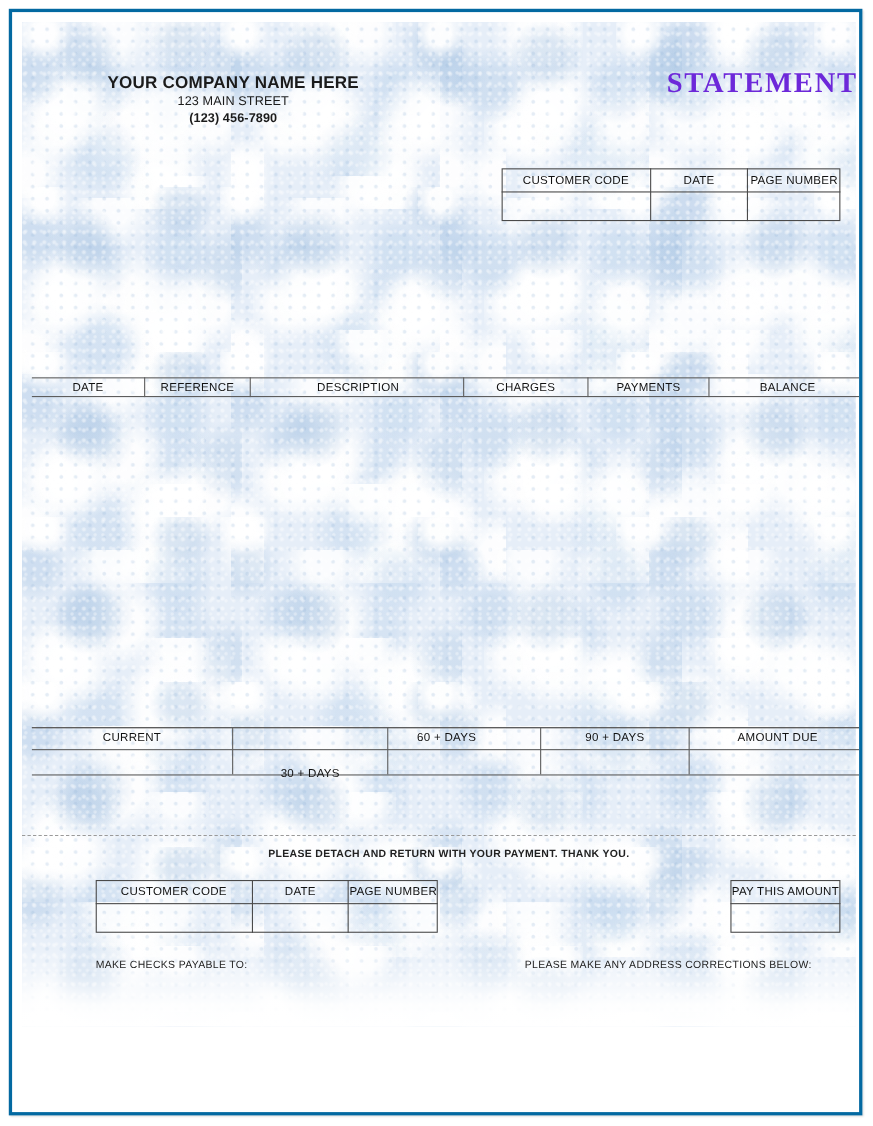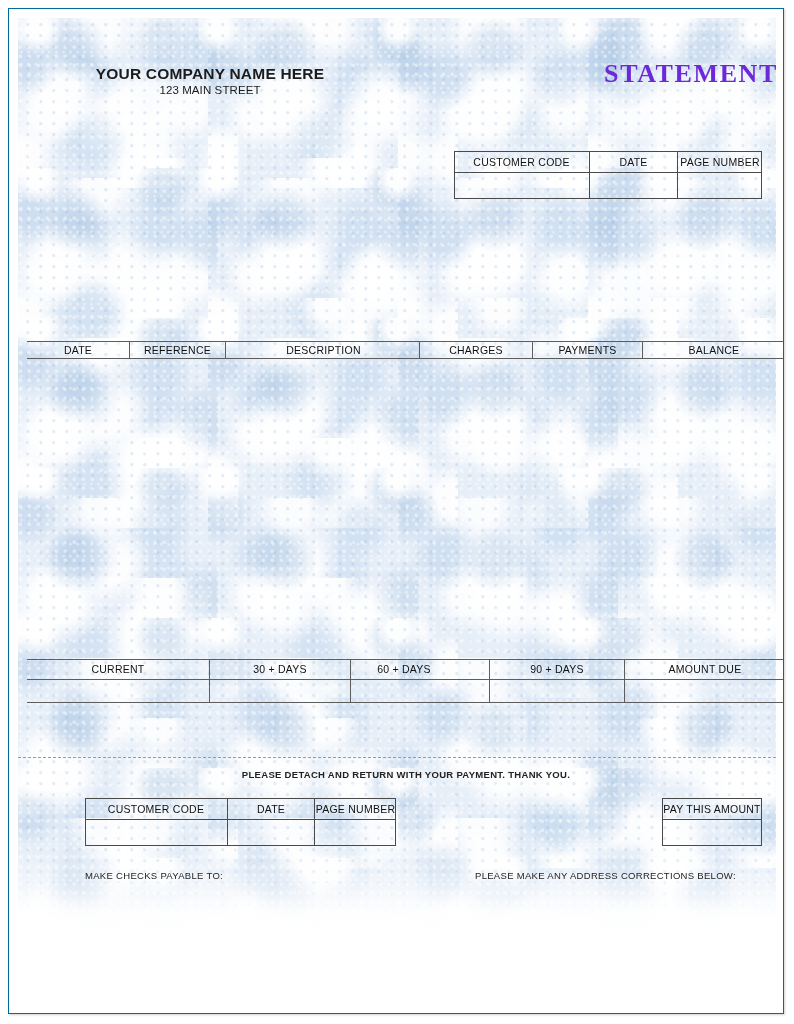--- a/index.html
+++ b/index.html
@@ -16,21 +16,21 @@
   }
 
   
   #page {
     position: absolute;
     left: 8px;
     top: 8px;
     width: 776px;
     height: 1006px;
     background: #ffffff;
-    border: 1px solid #0369a1;
+    border: 3px solid #0369a1;
     box-sizing: border-box;
     box-shadow: 1px 1px 2px rgba(0,0,0,0.18);
     overflow: hidden;
   }
 
   
   #paper {
     position: absolute;
     left: 9px;
     top: 9px;
@@ -220,20 +220,21 @@
 
 <div id="page">
 
   <div id="paper"></div>
   <div id="grain"></div>
   <div id="paper-fade"></div>
 
   <div class="abs" id="company-block">
     <div id="company-name">YOUR COMPANY NAME HERE</div>
     <div id="company-street">123 MAIN STREET</div>
+    <div id="company-phone">(123) 456-7890</div>
   </div>
 
   <div class="abs" id="statement-title">STATEMENT</div>
 
   <div class="abs" id="top-box">
     <div class="box-outline"></div>
     <div class="hline"></div>
     <div class="vline" style="left:135px;"></div>
     <div class="vline" style="left:223px;"></div>
 
@@ -268,21 +269,21 @@
   <div class="abs rule" id="aging-top-rule"></div>
   <div class="abs rule" id="aging-mid-rule"></div>
   <div class="abs rule" id="aging-bot-rule"></div>
 
   <div class="abs vrule aging-vline" style="left:200px;"></div>
   <div class="abs vrule aging-vline" style="left:341px;"></div>
   <div class="abs vrule aging-vline" style="left:480px;"></div>
   <div class="abs vrule aging-vline" style="left:615px;"></div>
 
   <div class="abs hdr-cell aging-hdr" style="left:18px; width:182px;">CURRENT</div>
-  <div class="abs hdr-cell aging-hdr" style="left:201px; width:140px;">30 + DAYS</div>
+  <div class="abs hdr-cell aging-hdr" style="left:201px; width:140px;margin-top:32px;">30 + DAYS</div>
   <div class="abs hdr-cell aging-hdr" style="left:326px; width:138px;">60 + DAYS</div>
   <div class="abs hdr-cell aging-hdr" style="left:481px; width:134px;">90 + DAYS</div>
   <div class="abs hdr-cell aging-hdr" style="left:616px; width:160px;">AMOUNT DUE</div>
 
   <div class="abs hdr-cell" style="left:18px; top:673px; width:182px; height:20px; line-height:20px;"></div>
   <div class="abs hdr-cell" style="left:201px; top:673px; width:140px; height:20px; line-height:20px;"></div>
   <div class="abs hdr-cell" style="left:342px; top:673px; width:138px; height:20px; line-height:20px;"></div>
   <div class="abs hdr-cell" style="left:481px; top:673px; width:134px; height:20px; line-height:20px;"></div>
   <div class="abs hdr-cell" style="left:616px; top:673px; width:160px; height:20px; line-height:20px;"></div>
 

